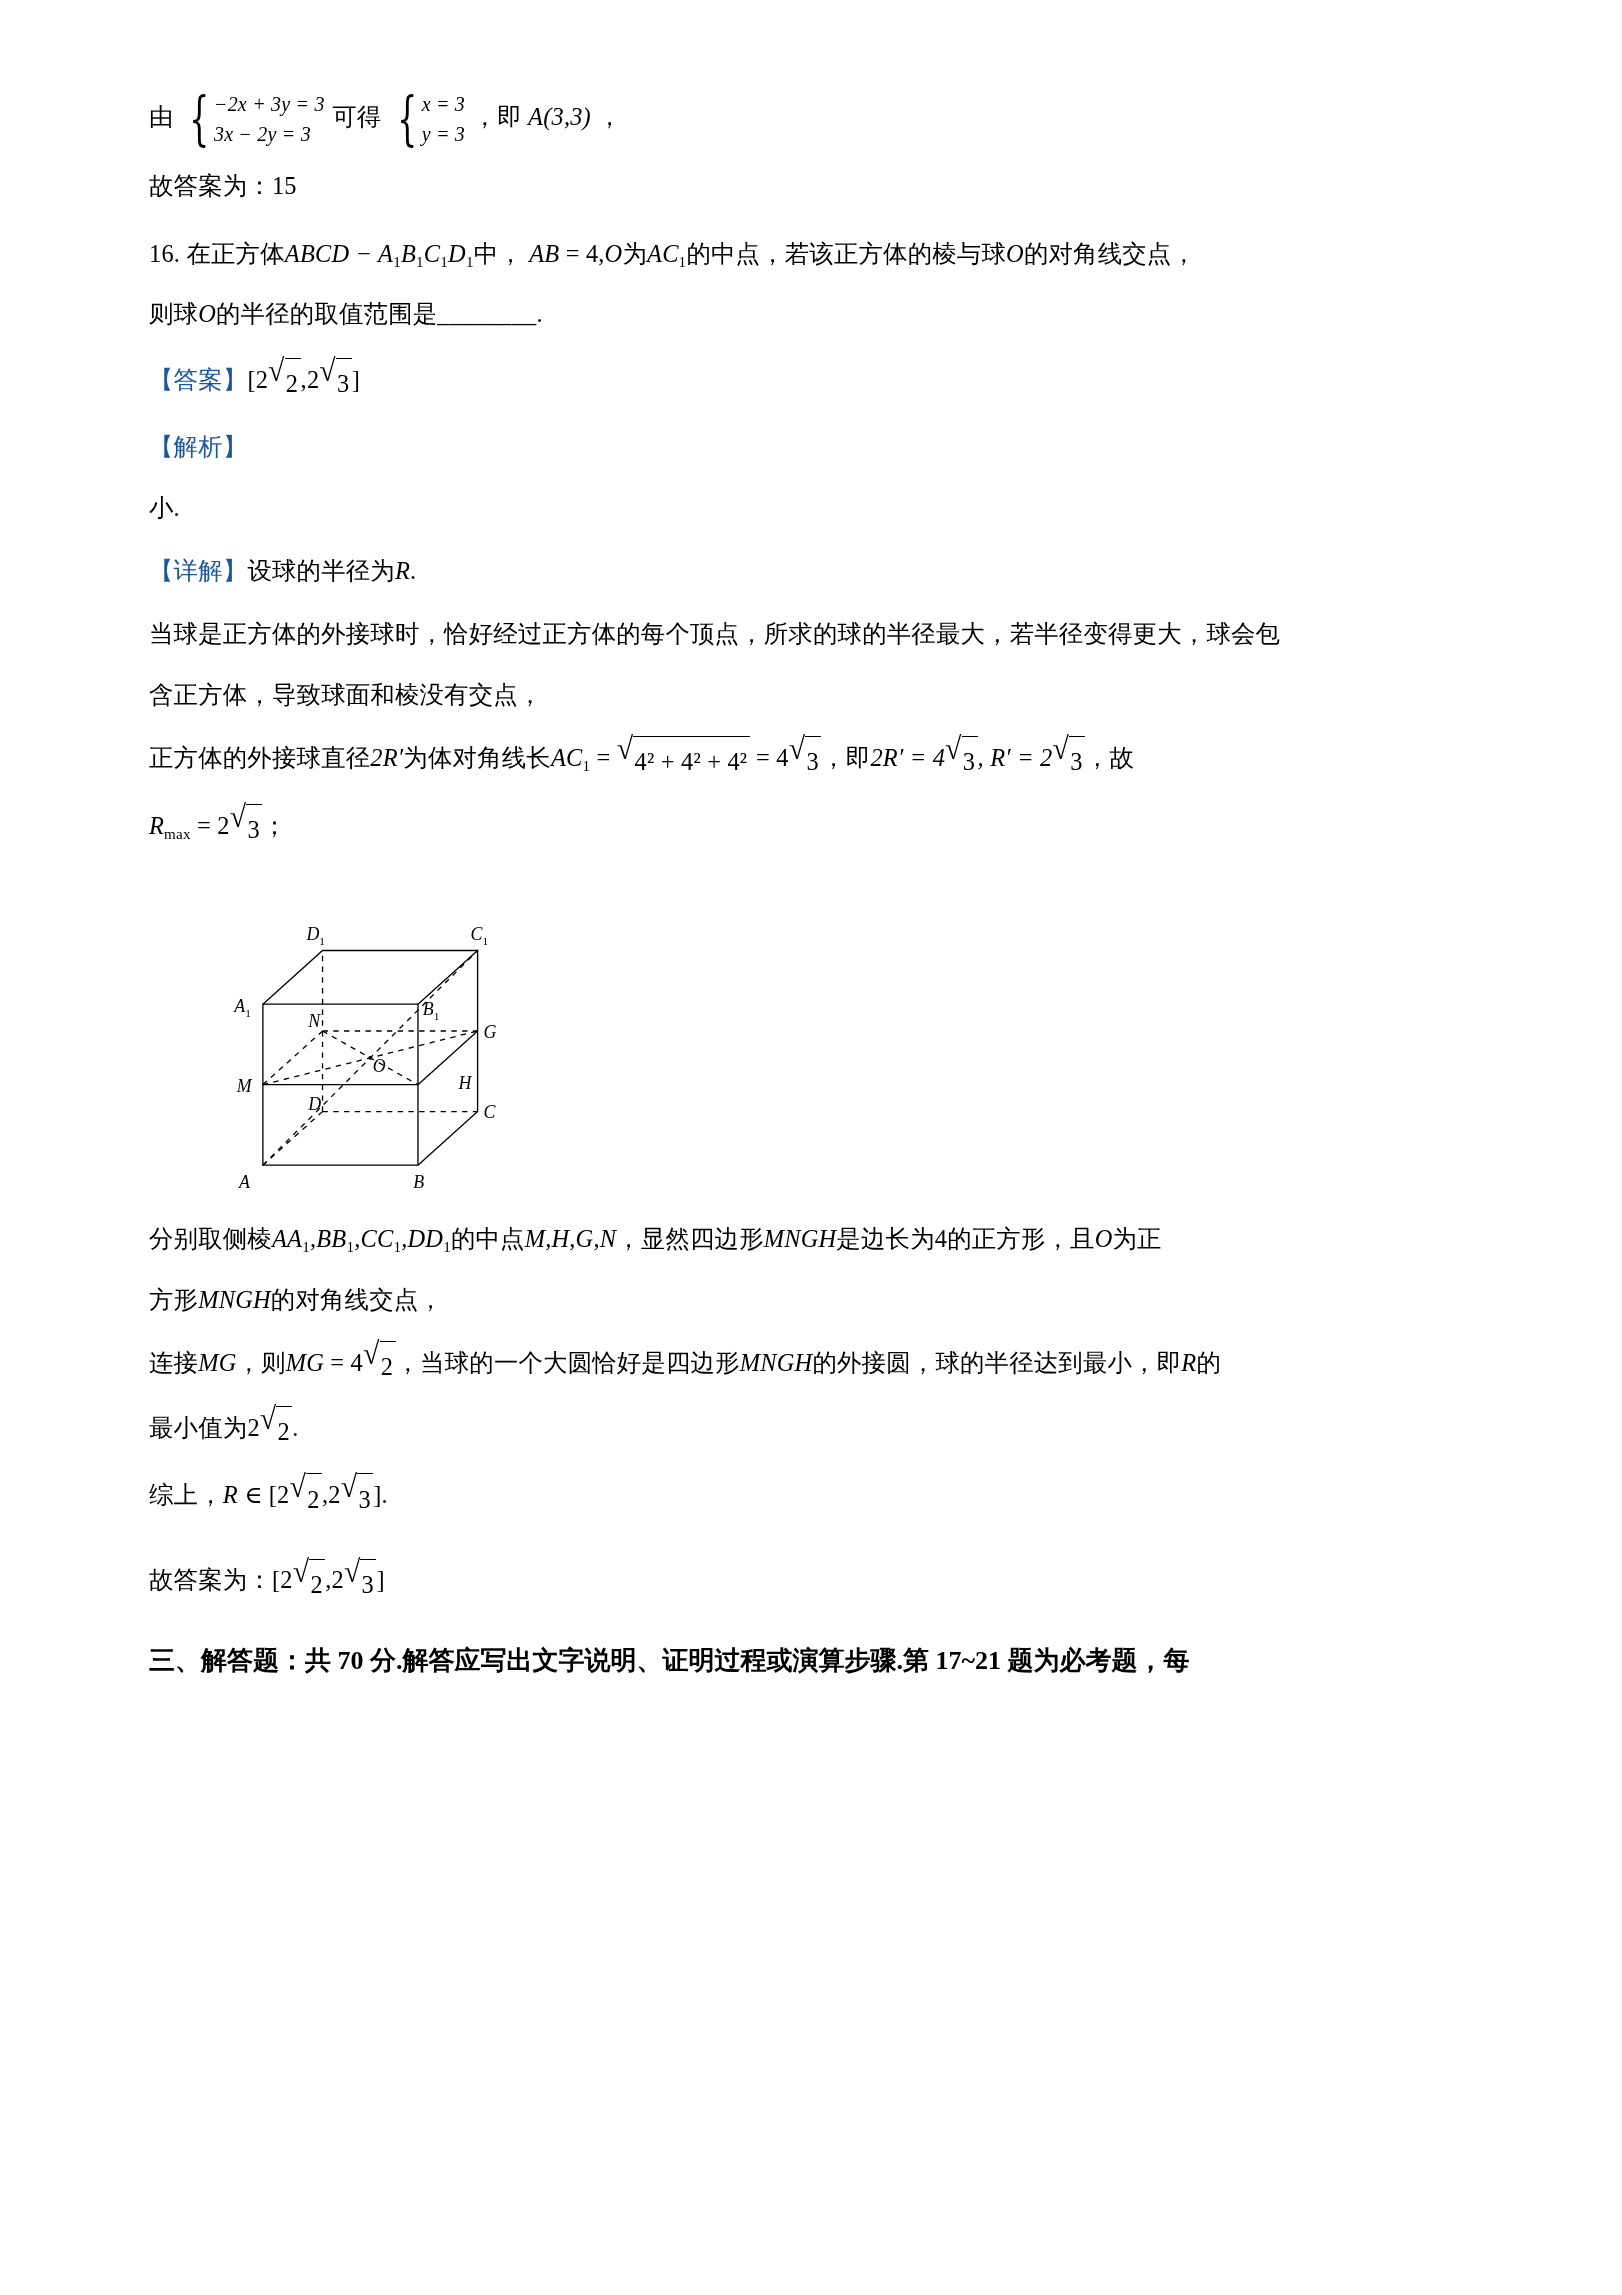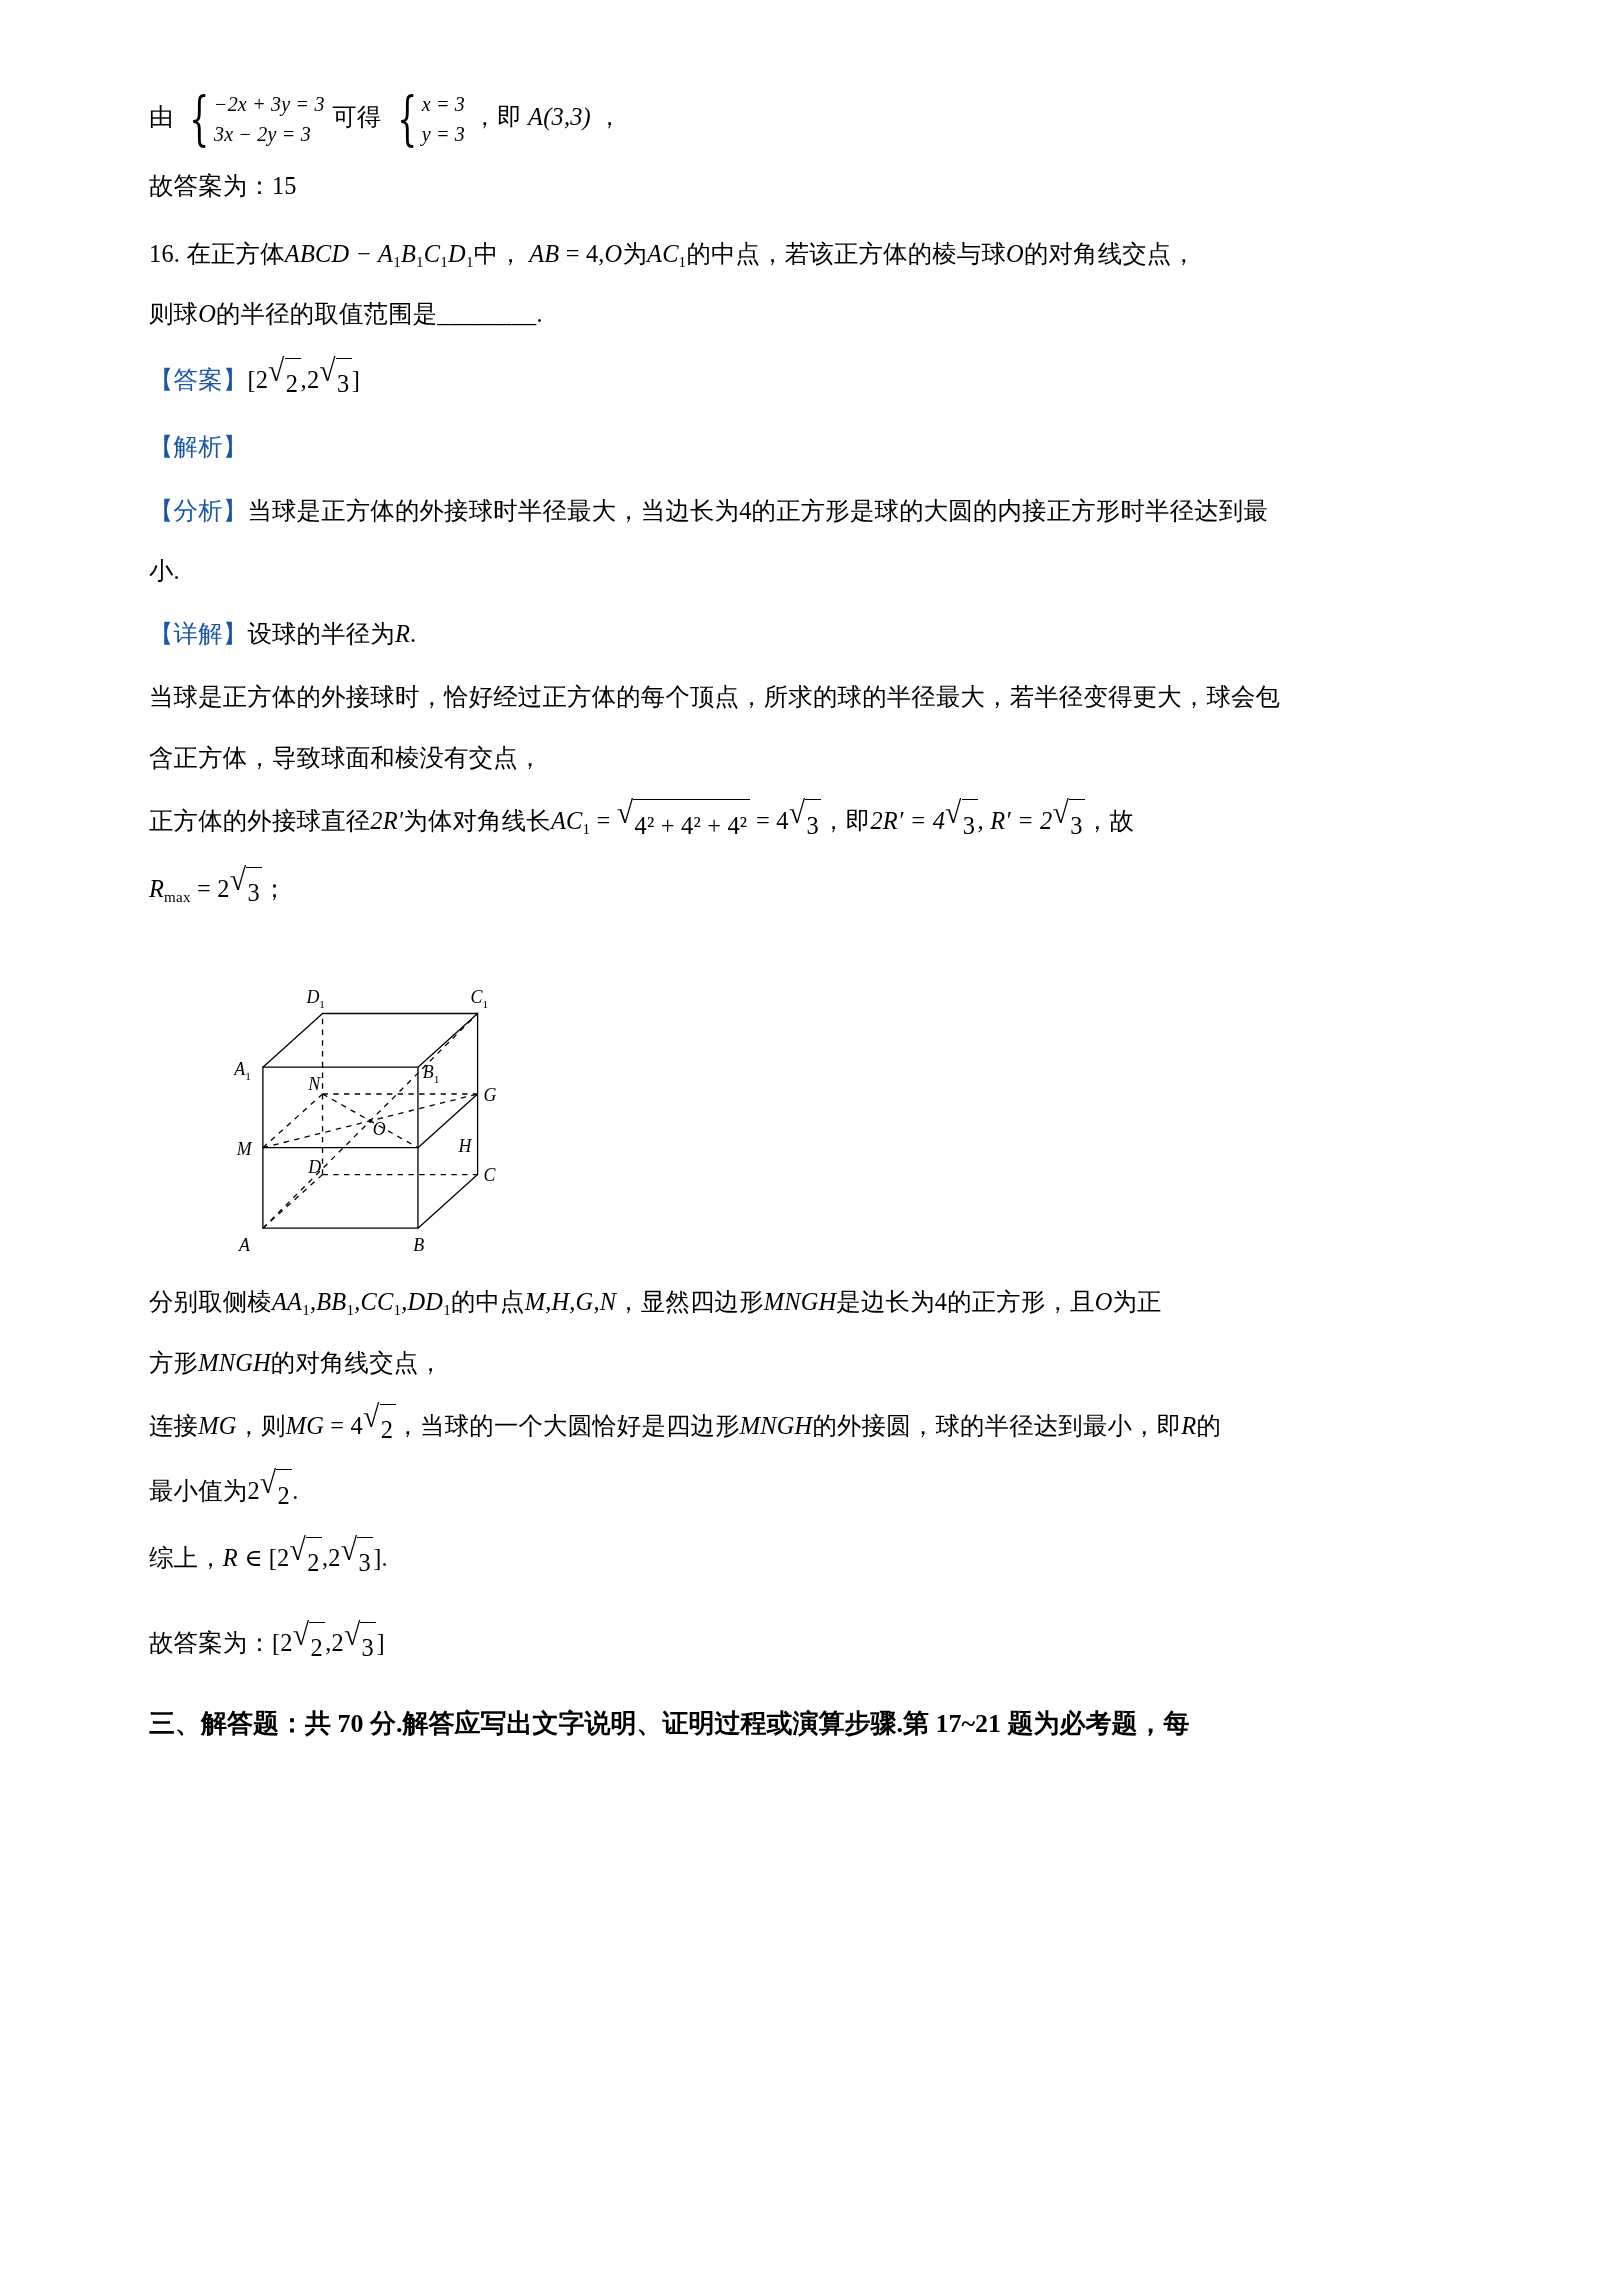--- a/index.html
+++ b/index.html
@@ -144,23 +144,20 @@
         <span class="rad">√</span>
         <span class="radicand">2</span>
       </span><span class="mn">,2</span><span class="sqrt">
         <span class="rad">√</span>
         <span class="radicand">3</span>
       </span><span class="mn">]</span>
   </div>
 
   <div class="line blue" style="margin-top:15.5px;">【解析】</div>
 
-  <div class="line" style="margin-top:15.5px;">
-    <span class="cn blue">【分析】</span><span class="cn">当球是正方体的外接球时半径最大，当边长为</span><span class="mn">4</span><span class="cn">的正方形是球的大圆的内接正方形时半径达到最</span>
-  </div>
   <div class="line">小.</div>
 
   <div class="line" style="margin-top:15.5px;">
     <span class="cn blue">【详解】</span><span class="cn">设球的半径为</span><span class="mi">R</span><span class="cn">.</span>
   </div>
 
   <div class="line" style="margin-top:15.5px;">当球是正方体的外接球时，恰好经过正方体的每个顶点，所求的球的半径最大，若半径变得更大，球会包</div>
   <div class="line">含正方体，导致球面和棱没有交点，</div>
 
   <div class="line" style="margin-top:15.5px;">

